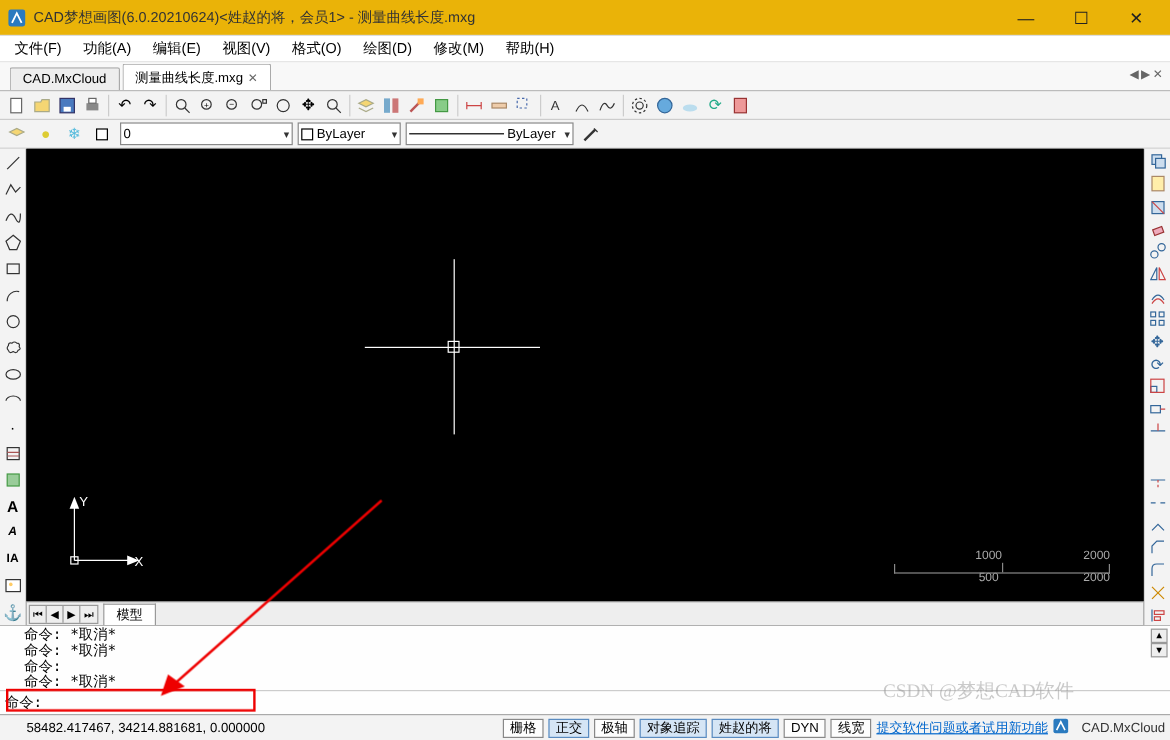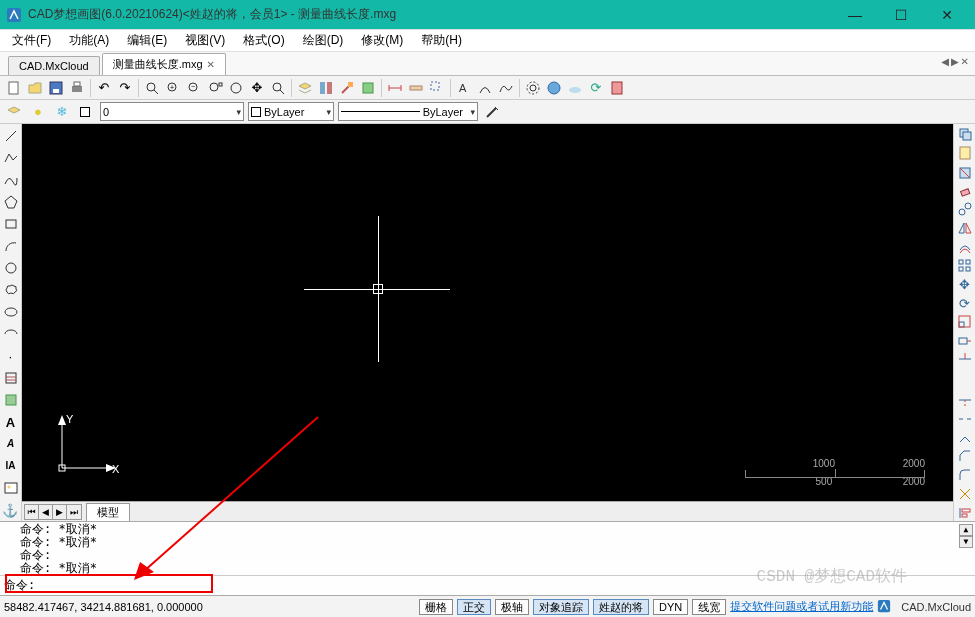--- a/index.html
+++ b/index.html
@@ -1,17 +1,17 @@
 <!DOCTYPE html>
 <html><head>
 <meta charset="utf-8">
 <style>
 * { margin: 0; padding: 0; box-sizing: border-box; }
 body { font-family: "Microsoft YaHei", SimSun, Arial, sans-serif; font-size: 12px; background: #f0f0f0; color: #000; overflow: hidden; width: 975px; height: 617px; position: relative; }
-.titlebar { height: 30px; background: #14b8a6; display: flex; align-items: center; padding: 0 6px; border-bottom: 1px solid #ddd; }
+.titlebar { height: 30px; background: #eab308; display: flex; align-items: center; padding: 0 6px; border-bottom: 1px solid #ddd; }
 .titlebar .icon { width: 16px; height: 16px; margin-right: 6px; display:inline-block;}
 .titlebar .title { flex: 1; font-size: 12px; color: #333; }
 .sysbtns { display: flex; gap: 2px; }
 .sysbtn { width: 44px; height: 28px; display: flex; align-items: center; justify-content: center; font-size: 14px; color:#222; }
 .menubar { height: 22px; background: #fff; display: flex; padding: 0 6px; gap: 6px; border-bottom: 1px solid #e0e0e0; }
 .menubar span { padding: 2px 6px; cursor: default; }
 .doctabs { height: 24px; background: #f8f8f8; display: flex; align-items: flex-end; border-bottom: 1px solid #bbb; padding-left: 8px; position: relative;}
 .doctab { border: 1px solid #aaa; border-bottom: none; padding: 3px 10px; font-size: 11px; background: #eee; margin-right: 2px; border-radius: 2px 2px 0 0; display:flex; align-items:center; gap:4px;}
 .doctab.active { background: #fff; font-weight: normal; }
 .doctab .x { color:#666; font-size:10px;}
@@ -54,27 +54,27 @@
 .modeltab-row .mtab { border:1px solid #999; border-bottom:none; padding:1px 10px; background:#fff; margin-left:2px;}
 .cmdhist { height: 54px; background: #fefefe; border-top: 1px solid #aaa; overflow-y: auto; font-family: SimSun, monospace; font-size: 12px; padding: 1px 20px; line-height: 13px; position:relative;}
 .cmdhist .scroll-btns { position:absolute; right:2px; top:2px; display:flex; flex-direction:column; gap:0px;}
 .cmdhist .scroll-btns span { width:14px; height:12px; border:1px solid #999; background:#eee; font-size:8px; text-align:center; line-height:10px;}
 .cmdline-row { height: 20px; background: #fefefe; border-top: 1px solid #ccc; display: flex; align-items: center; font-family: SimSun, monospace; font-size: 12px; padding: 0 4px; position: relative; }
 .cmdline-row .label { margin-right: 6px; }
 .cmdline-row input { border: none; outline: none; flex: 1; font-family: SimSun, monospace; font-size: 12px; background: transparent; }
 .cmdhighlight { position: absolute; border: 2px solid #e00; left: 5px; top: -2px; width: 208px; height: 19px; pointer-events: none; }
 .arrow-annot { position: absolute; pointer-events: none; z-index:50;}
 .statusbar { height: 22px; background: #f3f3f3; border-top: 1px solid #aaa; display: flex; align-items: center; padding: 0 4px; font-size: 11px; gap: 4px; }
-.statusbar .coords { width: 280px; }
+.statusbar .coords { width: 280px; margin-left: 18px; }
 .statusbar .spacer { flex: 1; }
 .sbtn { border: 1px solid #888; padding: 1px 5px; background: #fdfdfd; height: 16px; line-height: 13px; font-size: 11px;}
 .sbtn.active { background: #d5e5f5; border-color:#5a8bc0; }
 .statusbar .link { color: #0066cc; text-decoration: underline; cursor: pointer; }
 .statusbar .brand { color: #333; margin-left: 6px; }
-.watermark { position: absolute; right: 68px; bottom: 30px; color: rgba(150,150,150,0.5); font-size: 16px; pointer-events: none; font-family: Liberation Mono, monospace; z-index: 60;}
+.watermark { position: absolute; right: 80px; bottom: 30px; color: rgba(150,150,150,0.5); font-size: 16px; pointer-events: none; font-family: Liberation Serif, serif; z-index: 60;}
 .tbtn .unicode { font-size: 13px; line-height: 1; }
 </style>
 </head>
 <body>
 
 <div class="content-col">
 
   <div class="titlebar">
     <span class="icon">
       <svg viewBox="0 0 16 16">

